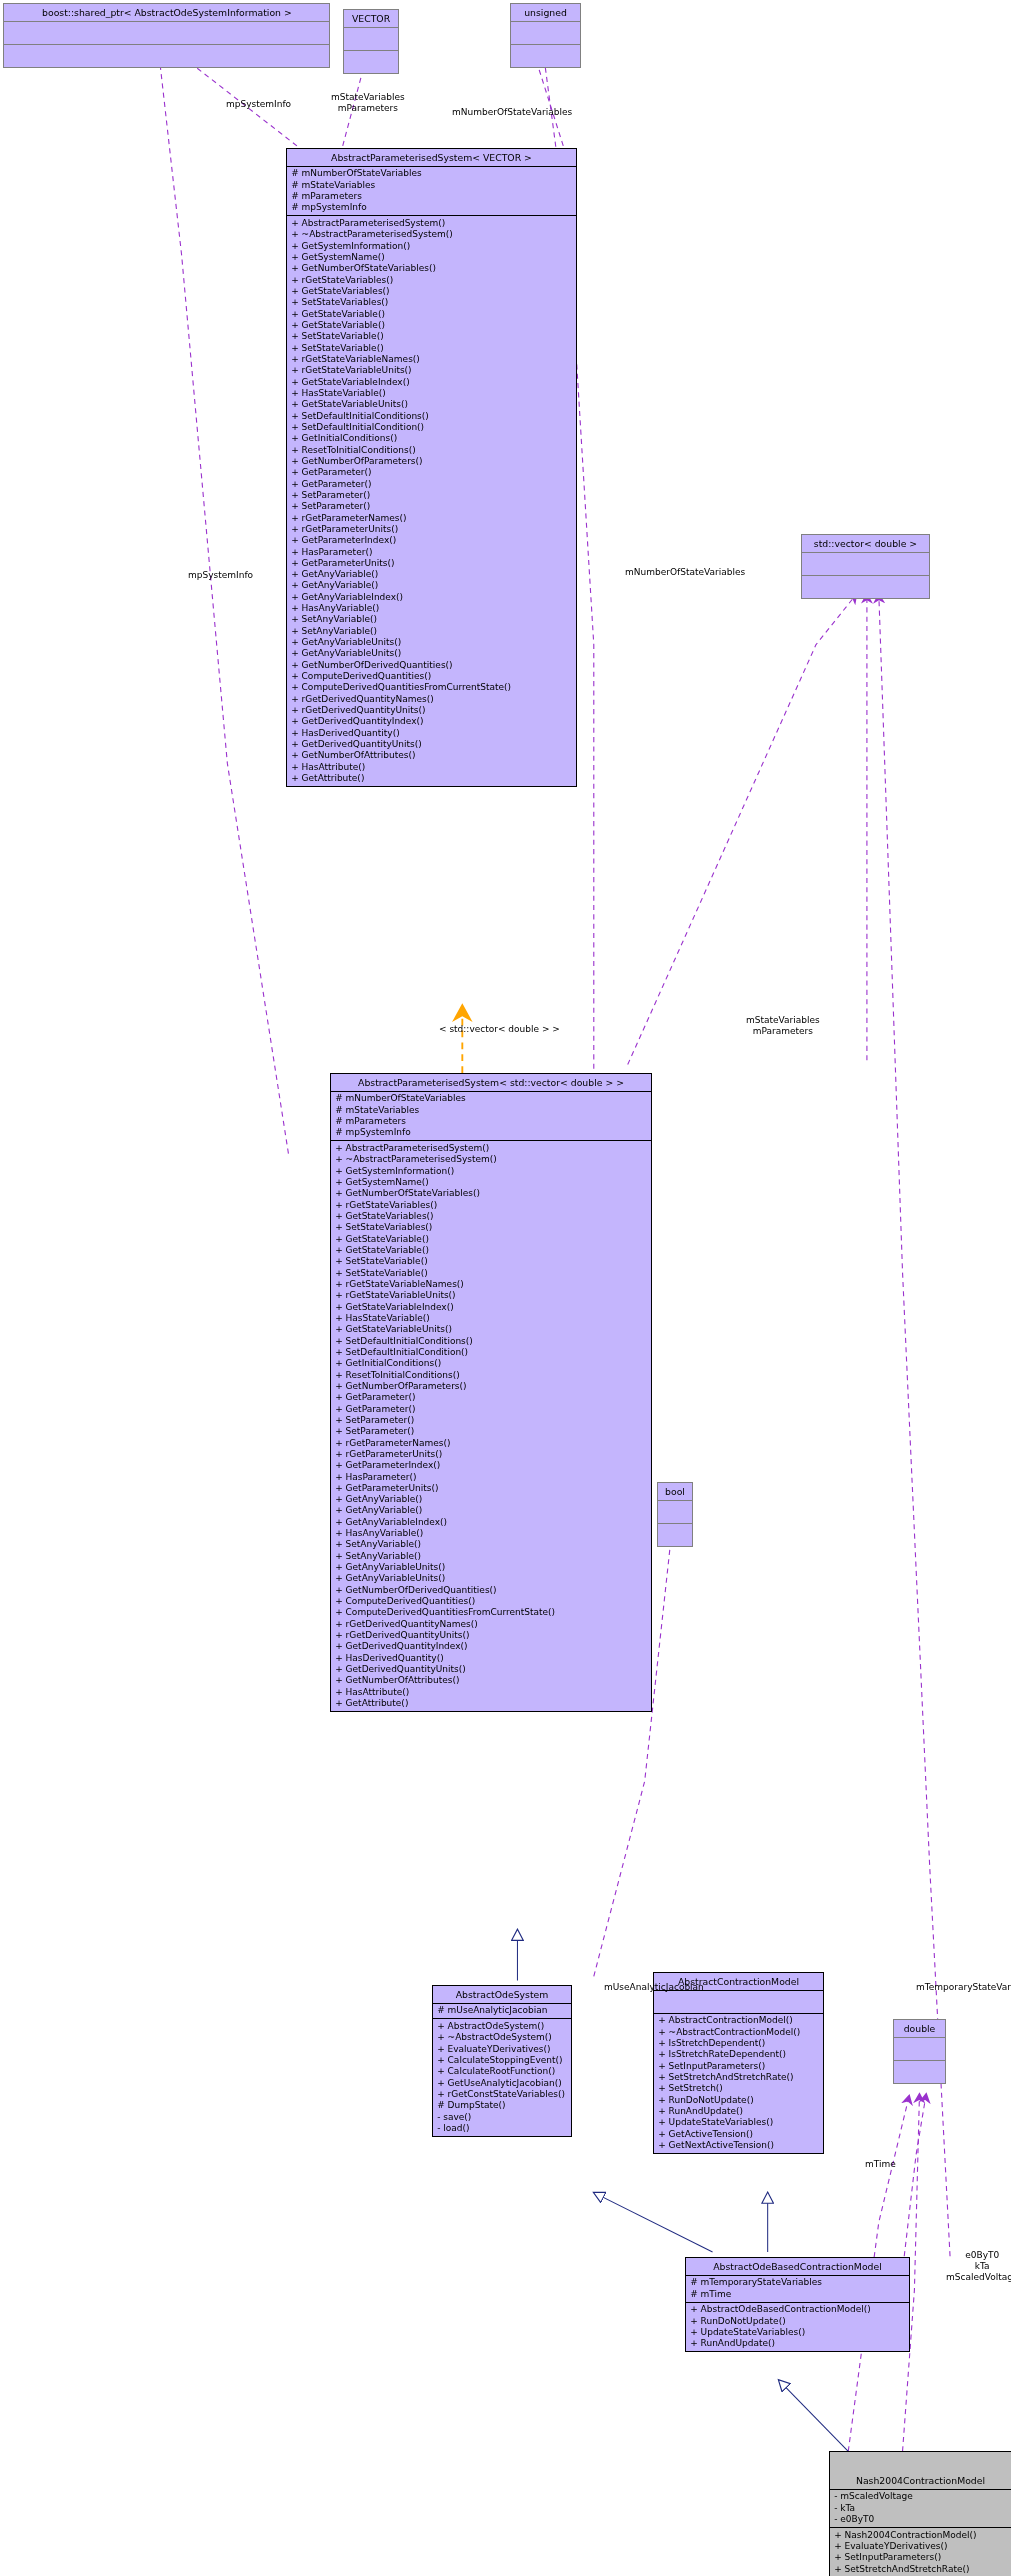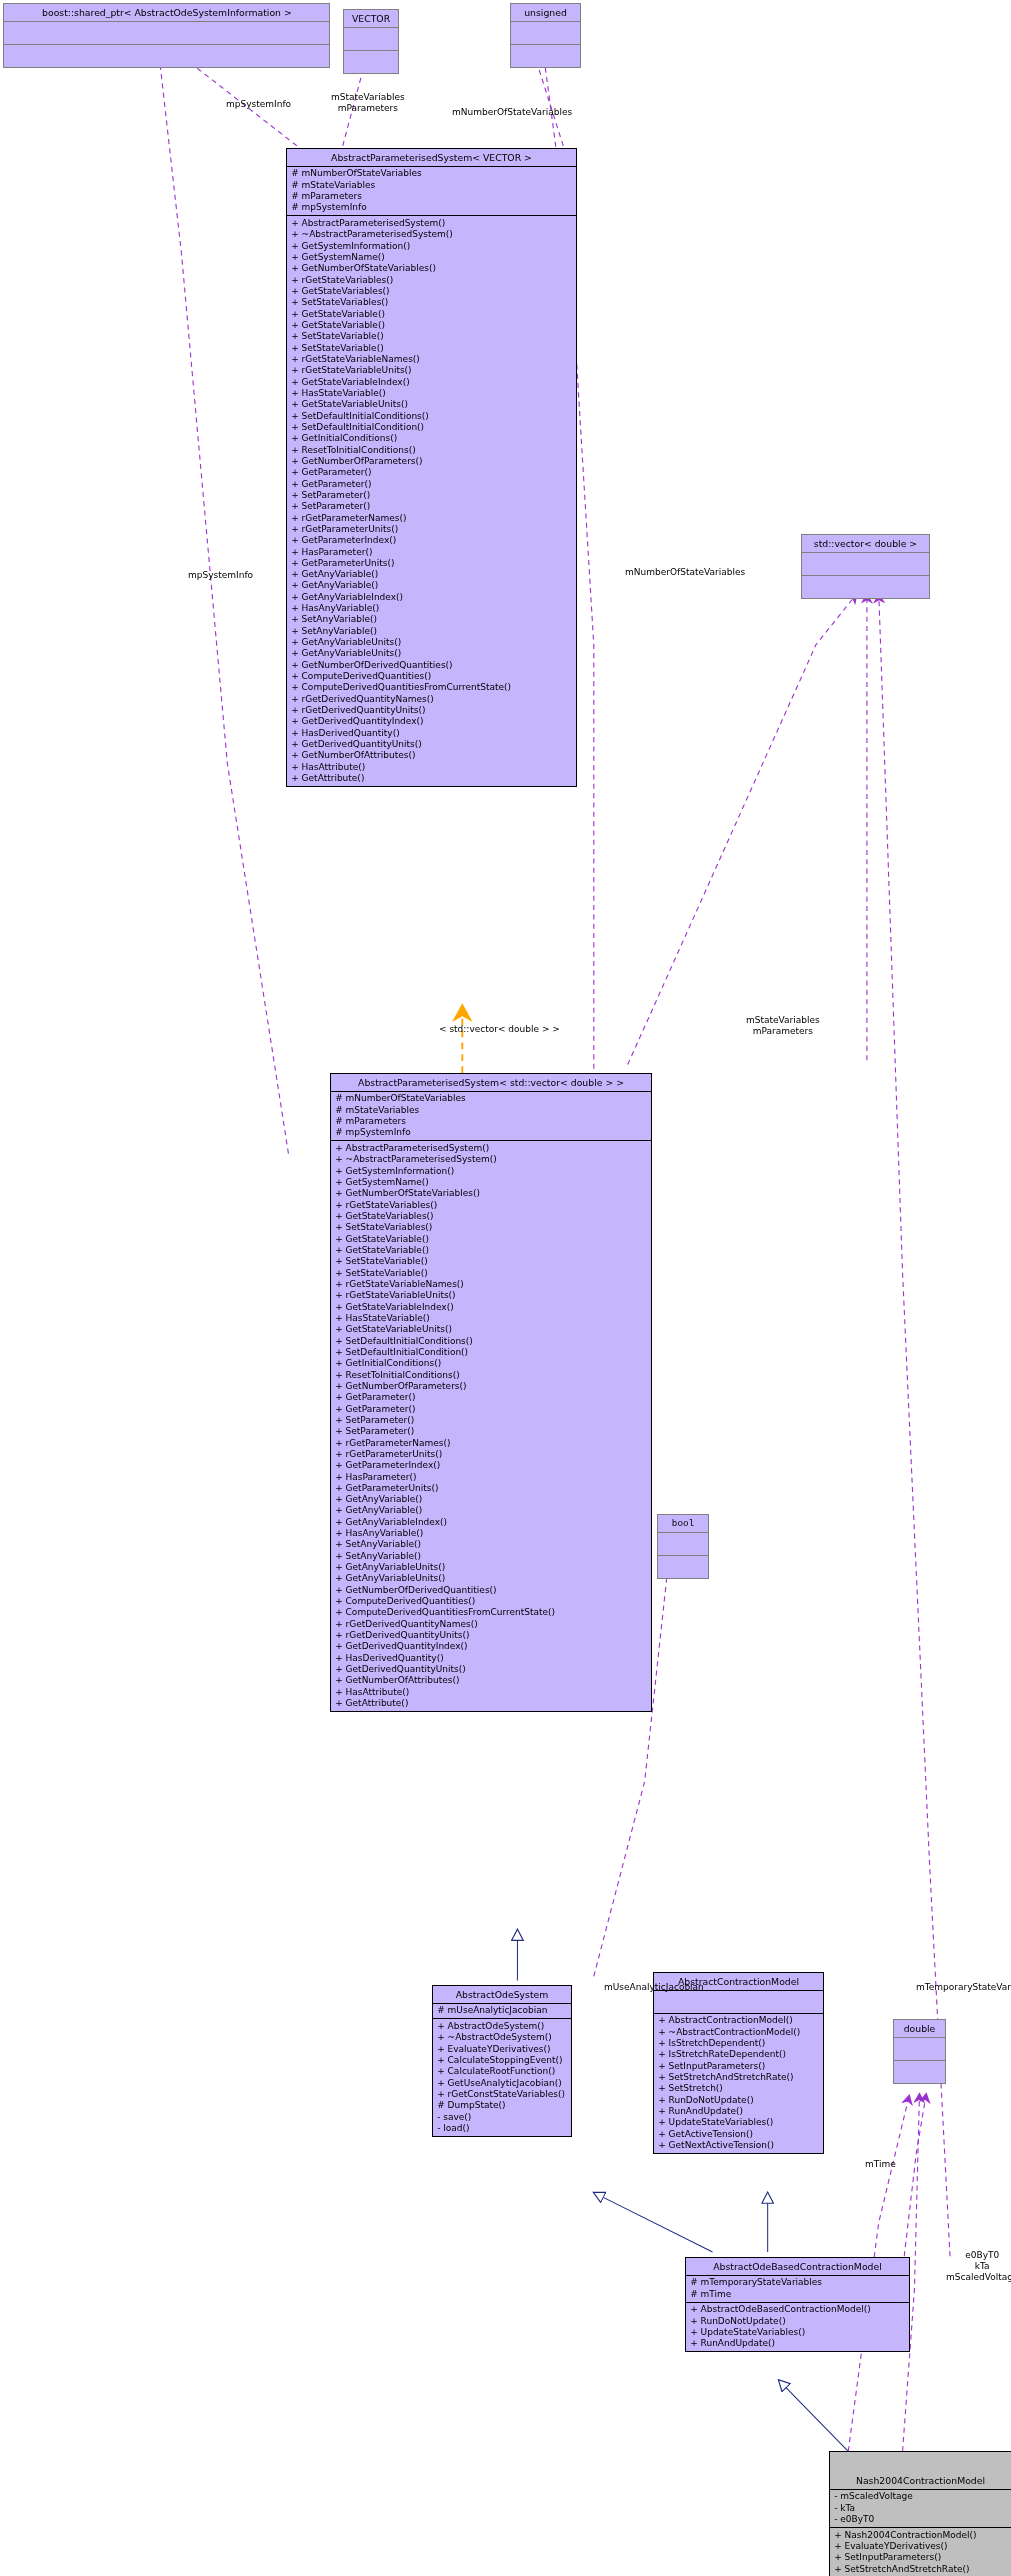--- a/index.html
+++ b/index.html
@@ -117,21 +117,21 @@
     <div class="n-sec attrs empty"></div>
     <div class="n-sec ops empty"></div>
   </div>
 
   <div class="node plain" style="left:801px;top:534px;width:129px;">
     <div class="n-title">std::vector&lt; double &gt;</div>
     <div class="n-sec attrs empty"></div>
     <div class="n-sec ops empty"></div>
   </div>
 
-  <div class="node plain" style="left:657px;top:1514px;width:52px;font-family:Liberation Mono, monospace;">
+  <div class="node plain" style="left:657px;top:1482px;width:36px;">
     <div class="n-title">bool</div>
     <div class="n-sec attrs empty"></div>
     <div class="n-sec ops empty"></div>
   </div>
 
   <div class="node plain" style="left:893px;top:2019px;width:53px;">
     <div class="n-title">double</div>
     <div class="n-sec attrs empty"></div>
     <div class="n-sec ops empty"></div>
   </div>

